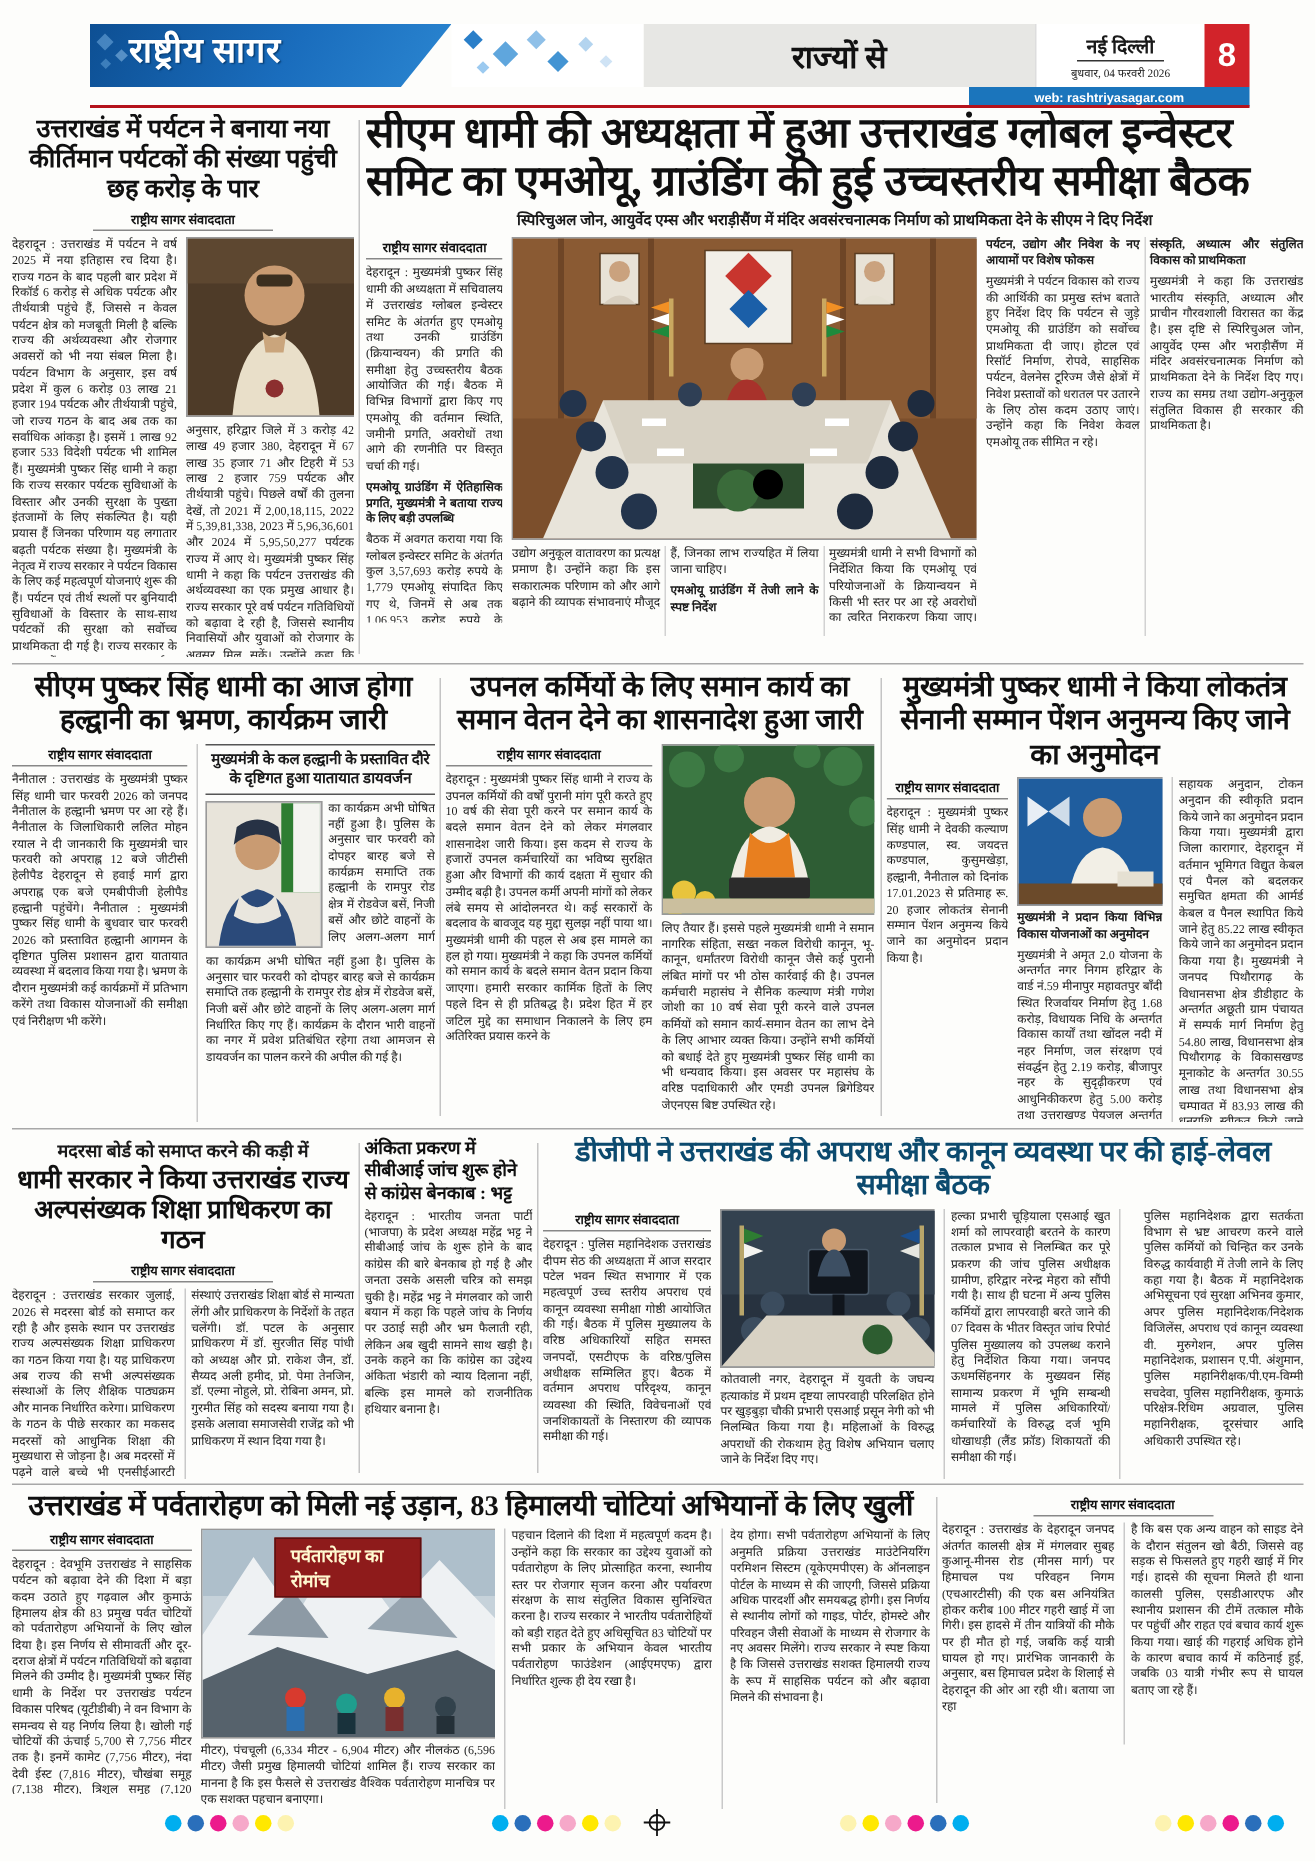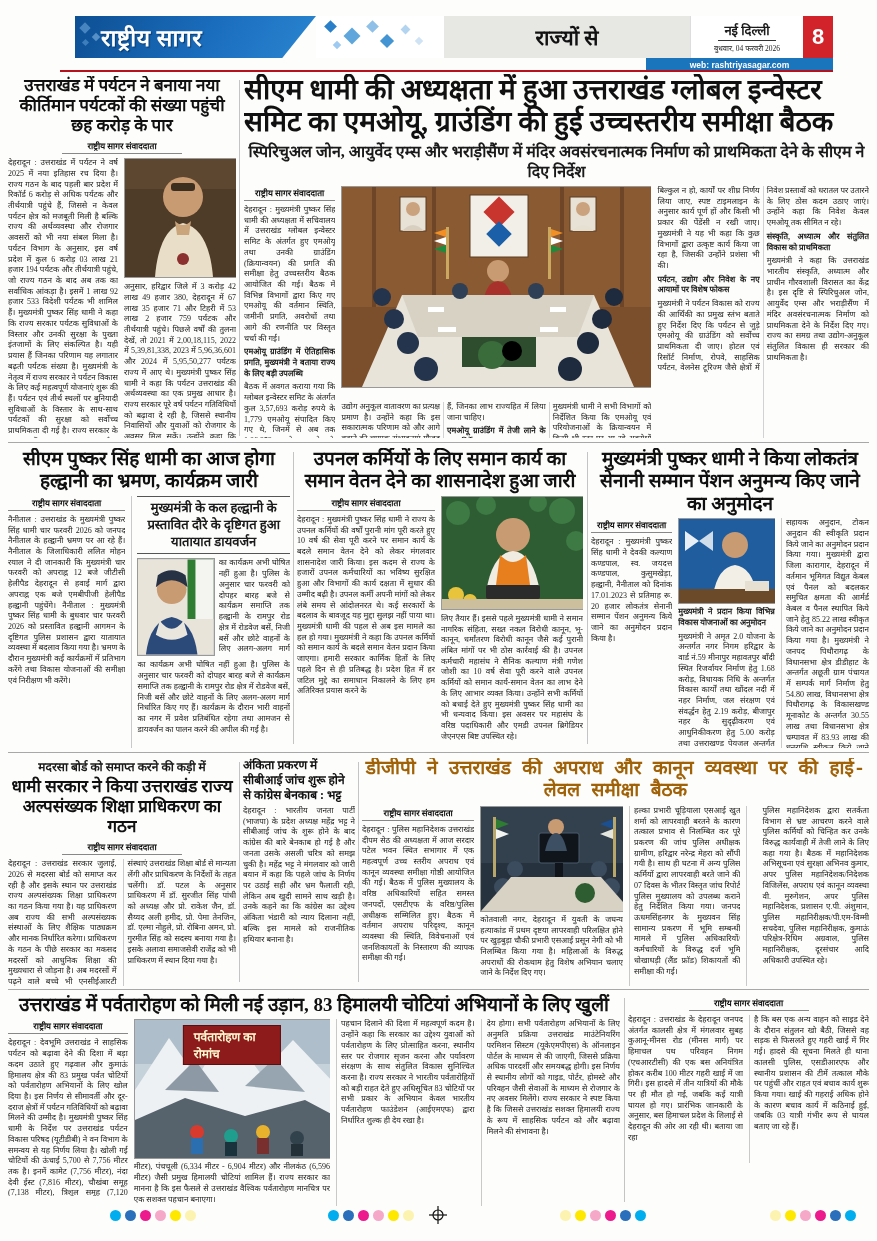--- a/index.html
+++ b/index.html
@@ -1,54 +1,54 @@
 <!DOCTYPE html>
 <html><head>
 <meta charset="utf-8">
 <style>
   html,body{margin:0;padding:0;background:#ffffff;}
   .page{position:relative;width:877px;height:1241px;background:#fdfdfb;overflow:hidden;
         font-family:"Liberation Serif",serif;color:#1a1a1a;}
   
   .hdr{position:absolute;left:60px;right:44px;top:16px;height:42px;display:flex;align-items:stretch;}
   .mast{width:215px;background:linear-gradient(120deg,#0d4f93 0%,#1a6dbd 55%,#2b86d1 100%);
-        clip-path:polygon(0 0,100% 0,86% 100%,0 100%);display:flex;align-items:center;
-        padding-left:26px;position:relative;margin-left:15px;}
+        clip-path:polygon(0 0,100% 0,86% 100%,0 100%);display:flex;align-items:flex-start;
+        padding-left:26px;position:relative;}
   .mast .title{color:#fff;font-weight:bold;font-size:23px;letter-spacing:.5px;text-shadow:1px 1px 1px #063b70;}
   .dzone{width:128px;background:#fff;position:relative;}
   .secbar{flex:1;background:#e7e7e4;display:flex;align-items:center;justify-content:center;}
   .secbar .sec{font-weight:bold;font-size:21px;color:#111;}
   .cityblk{width:112px;background:#fff;display:flex;flex-direction:column;align-items:center;justify-content:center;border-left:1px solid #ddd;}
   .city{font-weight:bold;font-size:13px;border-bottom:1px solid #333;padding:0 6px 1px;}
   .date{font-size:7.5px;margin-top:2px;color:#222;}
   .pgbox{width:30px;background:#d2232a;color:#fff;font-weight:bold;font-size:22px;display:flex;align-items:center;justify-content:center;font-family:"Liberation Sans",sans-serif;}
   .webbar{position:absolute;right:44px;top:58px;width:187px;height:13px;background:#1b75bc;color:#fff;
           font-size:8.5px;font-weight:bold;display:flex;align-items:center;justify-content:center;font-family:"Liberation Sans",sans-serif;}
   .redrule{position:absolute;left:60px;right:44px;top:70px;height:2px;background:#b5121b;}
   
   .art{position:absolute;overflow:hidden;}
   .hl{font-weight:bold;color:#101010;text-align:center;line-height:1.18;margin:0 0 3px 0;}
   .hl-xl{font-size:28px;line-height:1.16;text-align:left;}
   .hl-lg{font-size:19px;}
   .hl-md{font-size:17px;}
   .hl-sm{font-size:12px;text-align:left;line-height:1.25;}
-  .hl-red{color:#a16207;font-family:Liberation Mono, monospace;}
+  .hl-red{color:#0c4a6e;}
   .kicker{font-weight:bold;font-size:12px;text-align:center;margin:0 0 2px 0;}
-  .subhead{font-weight:bold;font-size:16px;text-align:center;margin:3px 0 4px 0;line-height:1.25;}
+  .subhead{font-weight:bold;font-size:10px;text-align:center;margin:3px 0 4px 0;line-height:1.25;}
   .by{font-weight:bold;font-size:8.5px;text-align:center;padding:1px 0 2px;border-bottom:1px solid #888;margin-bottom:4px;color:#111;}
   .bt{font-size:8px;line-height:1.34;text-align:justify;color:#1c1c1c;overflow:hidden;}
   .bt p{margin:0 0 3px 0;}
   .boldsub{font-weight:bold;}
   .row{display:flex;gap:6px;}
   .col{overflow:hidden;}
   .vr{border-left:1px solid #c9c9c9;}
   .cols2{column-count:2;column-gap:7px;column-rule:1px solid #d2d2d2;}
   .cols3{column-count:3;column-gap:7px;column-rule:1px solid #d2d2d2;}
   .photo{display:block;border:1px solid #999;background:#ccc;}
-  .boxsub{font-weight:bold;font-size:13px;text-align:center;line-height:1.3;border-top:1px solid #555;border-bottom:1px solid #555;padding:3px 2px;margin-bottom:4px;}
+  .boxsub{font-weight:bold;font-size:10px;text-align:center;line-height:1.3;border-top:1px solid #555;border-bottom:1px solid #555;padding:3px 2px;margin-bottom:4px;}
   .hsep{position:absolute;height:1px;background:#a8a8a8;}
   .vsep{position:absolute;width:1px;background:#c4c4c4;}
   .plabel{position:absolute;left:50%;transform:translateX(-50%);top:6px;background:#8e1b1b;color:#fff9d0;
           font-weight:bold;font-size:12px;padding:2px 10px;border:1px solid #5d0f0f;}
   
   .dots{position:absolute;top:1210px;display:flex;gap:4px;}
   .dot{width:11px;height:11px;border-radius:50%;}
   .cross{position:absolute;top:1206px;left:429px;}
 </style>
 </head>
@@ -179,29 +179,28 @@
               <circle cx="118" cy="104" r="8"></circle>
               <circle cx="194" cy="104" r="8"></circle>
             </g>
           <g fill="#ffffff">
               <rect x="86" y="120" width="16" height="5"></rect>
               <rect x="96" y="140" width="18" height="5"></rect>
               <rect x="208" y="120" width="16" height="5"></rect>
               <rect x="198" y="140" width="18" height="5"></rect>
             </g>
         </svg>
-        <div class="cols3 bt" style="height:60px;margin-top:14px">
+        <div class="cols3 bt" style="height:60px;margin-top:4px">
           <p>उद्योग अनुकूल वातावरण का प्रत्यक्ष प्रमाण है। उन्होंने कहा कि इस सकारात्मक परिणाम को और आगे बढ़ाने की व्यापक संभावनाएं मौजूद हैं, जिनका लाभ राज्यहित में लिया जाना चाहिए।</p>
           <p class="boldsub">एमओयू ग्राउंडिंग में तेजी लाने के स्पष्ट निर्देश</p>
           <p>मुख्यमंत्री धामी ने सभी विभागों को निर्देशित किया कि एमओयू एवं परियोजनाओं के क्रियान्वयन में किसी भी स्तर पर आ रहे अवरोधों का त्वरित निराकरण किया जाए। प्रत्येक संबंधित विभाग में एक-एक नोडल अधिकारी नामित किया जाए, जो एमओयू ग्राउंडिंग को गति प्रदान करे। पैरवी की जाए। उद्योगपतियों के साथ नियमित संवाद और संपर्क बढ़ाया जाए तथा उन्हें राज्य में कानून-व्यवस्था, ईज ऑफ डूइंग बिजनेस, डिजिटलीकरण, सरलीकरण आदि की जानकारी दी जाए।</p>
         </div>
       </div>
       <div class="col" style="width:213px">
         <div class="cols2 bt" style="height:266px">
-          <p>बिल्कुल न हो, कार्यों पर शीघ्र निर्णय लिया जाए, स्पष्ट टाइमलाइन के अनुसार कार्य पूर्ण हों और किसी भी प्रकार की पेंडेंसी न रखी जाए। मुख्यमंत्री ने यह भी कहा कि कुछ विभागों द्वारा उत्कृष्ट कार्य किया जा रहा है, जिसकी उन्होंने प्रशंसा भी की।</p>
           <p class="boldsub">पर्यटन, उद्योग और निवेश के नए आयामों पर विशेष फोकस</p>
           <p>मुख्यमंत्री ने पर्यटन विकास को राज्य की आर्थिकी का प्रमुख स्तंभ बताते हुए निर्देश दिए कि पर्यटन से जुड़े एमओयू की ग्राउंडिंग को सर्वोच्च प्राथमिकता दी जाए। होटल एवं रिसॉर्ट निर्माण, रोपवे, साहसिक पर्यटन, वेलनेस टूरिज्म जैसे क्षेत्रों में निवेश प्रस्तावों को धरातल पर उतारने के लिए ठोस कदम उठाए जाएं। उन्होंने कहा कि निवेश केवल एमओयू तक सीमित न रहे।</p>
           <p class="boldsub">संस्कृति, अध्यात्म और संतुलित विकास को प्राथमिकता</p>
           <p>मुख्यमंत्री ने कहा कि उत्तराखंड भारतीय संस्कृति, अध्यात्म और प्राचीन गौरवशाली विरासत का केंद्र है। इस दृष्टि से स्पिरिचुअल जोन, आयुर्वेद एम्स और भराड़ीसैंण में मंदिर अवसंरचनात्मक निर्माण को प्राथमिकता देने के निर्देश दिए गए। राज्य का समग्र तथा उद्योग-अनुकूल संतुलित विकास ही सरकार की प्राथमिकता है।</p>
         </div>
       </div>
     </div>
   </section>
 
   <div class="hsep" style="left:8px;top:442px;width:861px"></div>

